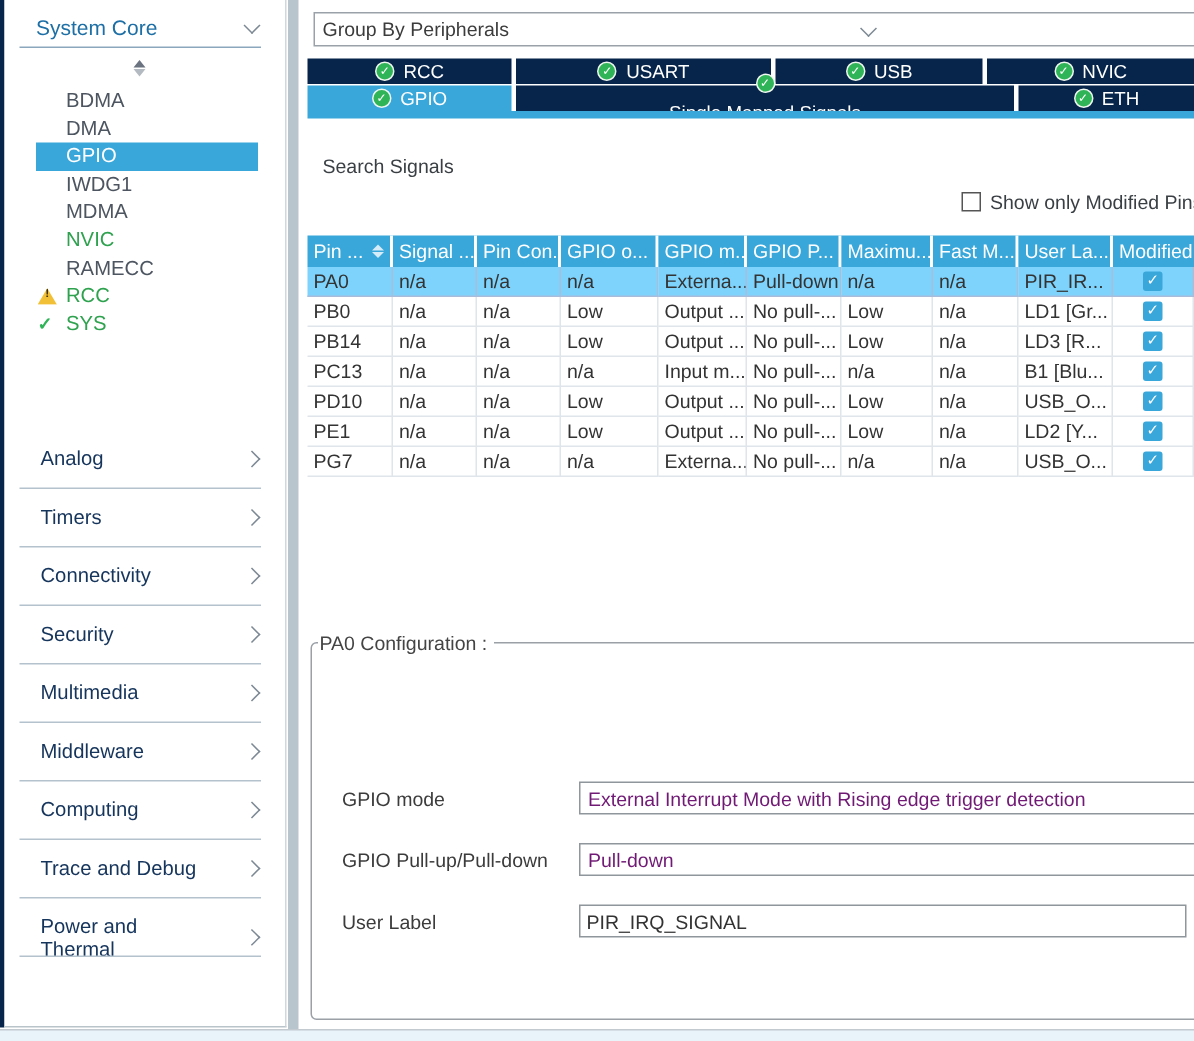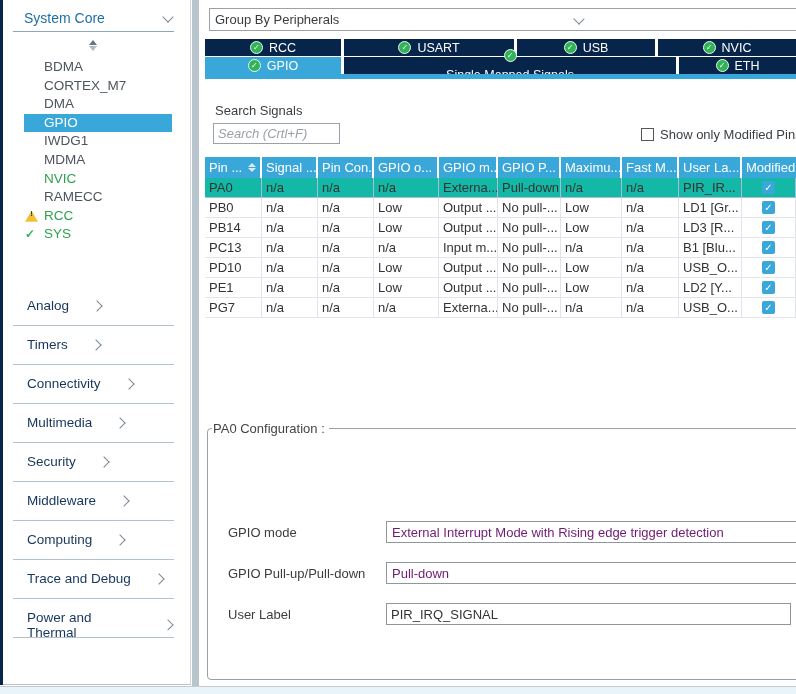--- a/index.html
+++ b/index.html
@@ -25,21 +25,21 @@
   .sb-item.sel{background:#39a7da;color:#fff;margin-left:21px;margin-right:18px;padding-left:20px;}
   .sb-item.grn{color:#2fa24f;}
   .warn-icon{position:absolute;left:22px;top:4px;width:13px;height:11px;background:#f2c037;
              clip-path:polygon(50% 0,100% 100%,0 100%);text-align:center;}
   .warn-icon::after{content:"!";position:absolute;left:0;right:0;bottom:-2px;font-size:8px;font-weight:bold;color:#403000;}
   .chk-icon{position:absolute;left:22px;top:0;color:#2fb457;font-weight:bold;font-size:12px;}
   .chk-icon::after{content:"✓";}
 
   .sb-cats{position:absolute;left:0;top:296px;right:0;}
   .sb-cat{position:relative;height:39px;}
-  .cat-row{position:absolute;left:24px;right:18px;top:2px;display:flex;align-items:center;
+  .cat-row{position:absolute;left:24px;right:18px;top:2px;display:flex;align-items:center;justify-content:space-between;
            color:#16355c;font-size:13.5px;gap:24px;}
   .cat-line{position:absolute;left:10px;right:16px;top:29px;border-bottom:1px solid #b4c2cd;}
 
   .chev{display:inline-block;width:7px;height:7px;border-right:1.6px solid #7c8894;border-bottom:1.6px solid #7c8894;}
   .chev.down{transform:rotate(45deg);margin-top:-3px;}
   .chev.right{transform:rotate(-45deg);}
 
   
   .splitter{position:absolute;left:192px;top:0;width:7px;height:687px;background:#b9c5cd;}
 
@@ -74,21 +74,21 @@
   .table{position:absolute;left:0;top:157px;width:591px;font-size:13px;}
   .thead,.tr{display:grid;grid-template-columns:57px 56px 56px 65px 59px 63px 61px 57px 63px 54px;}
   .th{background:#39a7da;color:#fff;height:21px;line-height:21px;padding:0 4px;box-sizing:border-box;
       border-right:2px solid #fff;white-space:nowrap;overflow:hidden;display:flex;align-items:center;gap:4px;justify-content:space-between;}
   .th:last-child{border-right:none;}
   .sort{display:flex;flex-direction:column;gap:1px;margin-left:2px;}
   .sort-up{width:0;height:0;border-left:4px solid transparent;border-right:4px solid transparent;border-bottom:4px solid #d6ecf8;}
   .sort-down{width:0;height:0;border-left:4px solid transparent;border-right:4px solid transparent;border-top:4px solid #d6ecf8;}
   .td{height:20px;line-height:20px;padding:0 4px;box-sizing:border-box;color:#333;
       border-right:1px solid #dfe5ea;border-bottom:1px solid #dfe5ea;white-space:nowrap;overflow:hidden;}
-  .tr.sel .td{background:#14b8a6;border-right-color:#a9bddb;border-bottom-color:#a9bddb;}
+  .tr.sel .td{background:#7dd3fc;border-right-color:#a9bddb;border-bottom-color:#a9bddb;}
   .cb-cell{display:flex;align-items:center;justify-content:center;}
   .cb{display:inline-block;width:13px;height:13px;background:#39a7da;border-radius:2px;color:#fff;
       font-size:10px;line-height:13px;text-align:center;}
   .cb::after{content:"✓";}
 
   
   fieldset.cfg{position:absolute;left:2px;top:421px;width:600px;height:259px;border:1px solid #9aa0a6;
                border-radius:4px;margin:0;padding:0;box-sizing:border-box;}
   fieldset.cfg legend{font-size:13px;color:#444;margin-left:4px;padding:0 4px 0 1px;}
   .cfg-row{position:absolute;left:0;right:0;height:23px;}
@@ -114,21 +114,20 @@
       <span>System Core</span>
       <span class="chev down"></span>
     </div>
     <div class="sb-header-line"></div>
     <div class="spinner">
       <span class="spin-up"></span>
       <span class="spin-down"></span>
     </div>
     <div class="sb-list" id="sb-list">
         <div class="sb-item"><span>BDMA</span></div>
-        <div class="sb-item"><span>CORTEX_M7</span></div>
         <div class="sb-item"><span>DMA</span></div>
         <div class="sb-item sel"><span>GPIO</span></div>
         <div class="sb-item"><span>IWDG1</span></div>
         <div class="sb-item"><span>MDMA</span></div>
         <div class="sb-item grn"><span>NVIC</span></div>
         <div class="sb-item"><span>RAMECC</span></div>
         <div class="sb-item grn"><span class="warn-icon"></span><span>RCC</span></div>
         <div class="sb-item grn"><span class="chk-icon"></span><span>SYS</span></div>
       </div>
     <div class="sb-cats" id="sb-cats">
@@ -148,28 +147,28 @@
         </div>
         <div class="sb-cat">
           <div class="cat-row">
             <span>Connectivity</span>
             <span class="chev right"></span>
           </div>
           <div class="cat-line"></div>
         </div>
         <div class="sb-cat">
           <div class="cat-row">
+            <span>Security</span>
+            <span class="chev right"></span>
+          </div>
+          <div class="cat-line"></div>
+        </div>
+        <div class="sb-cat">
+          <div class="cat-row">
             <span>Multimedia</span>
-            <span class="chev right"></span>
-          </div>
-          <div class="cat-line"></div>
-        </div>
-        <div class="sb-cat">
-          <div class="cat-row">
-            <span>Security</span>
             <span class="chev right"></span>
           </div>
           <div class="cat-line"></div>
         </div>
         <div class="sb-cat">
           <div class="cat-row">
             <span>Middleware</span>
             <span class="chev right"></span>
           </div>
           <div class="cat-line"></div>
@@ -235,21 +234,20 @@
           <span>Single Mapped Signals</span>
         </div>
         <div class="tab flex">
           <span class="tick"></span>
           <span>ETH</span>
         </div>
       </div>
     <div class="tab-underline"></div>
 
     <div class="search-label">Search Signals</div>
-    <input class="search-input" type="text" placeholder="Search (Crtl+F)" style="">
 
     <label class="filter">
       <span class="cb-empty"></span>
       <span>Show only Modified Pins</span>
     </label>
 
     <div class="table">
       <div class="thead" id="thead">
           <div class="th">
             <span>Pin ...</span>

